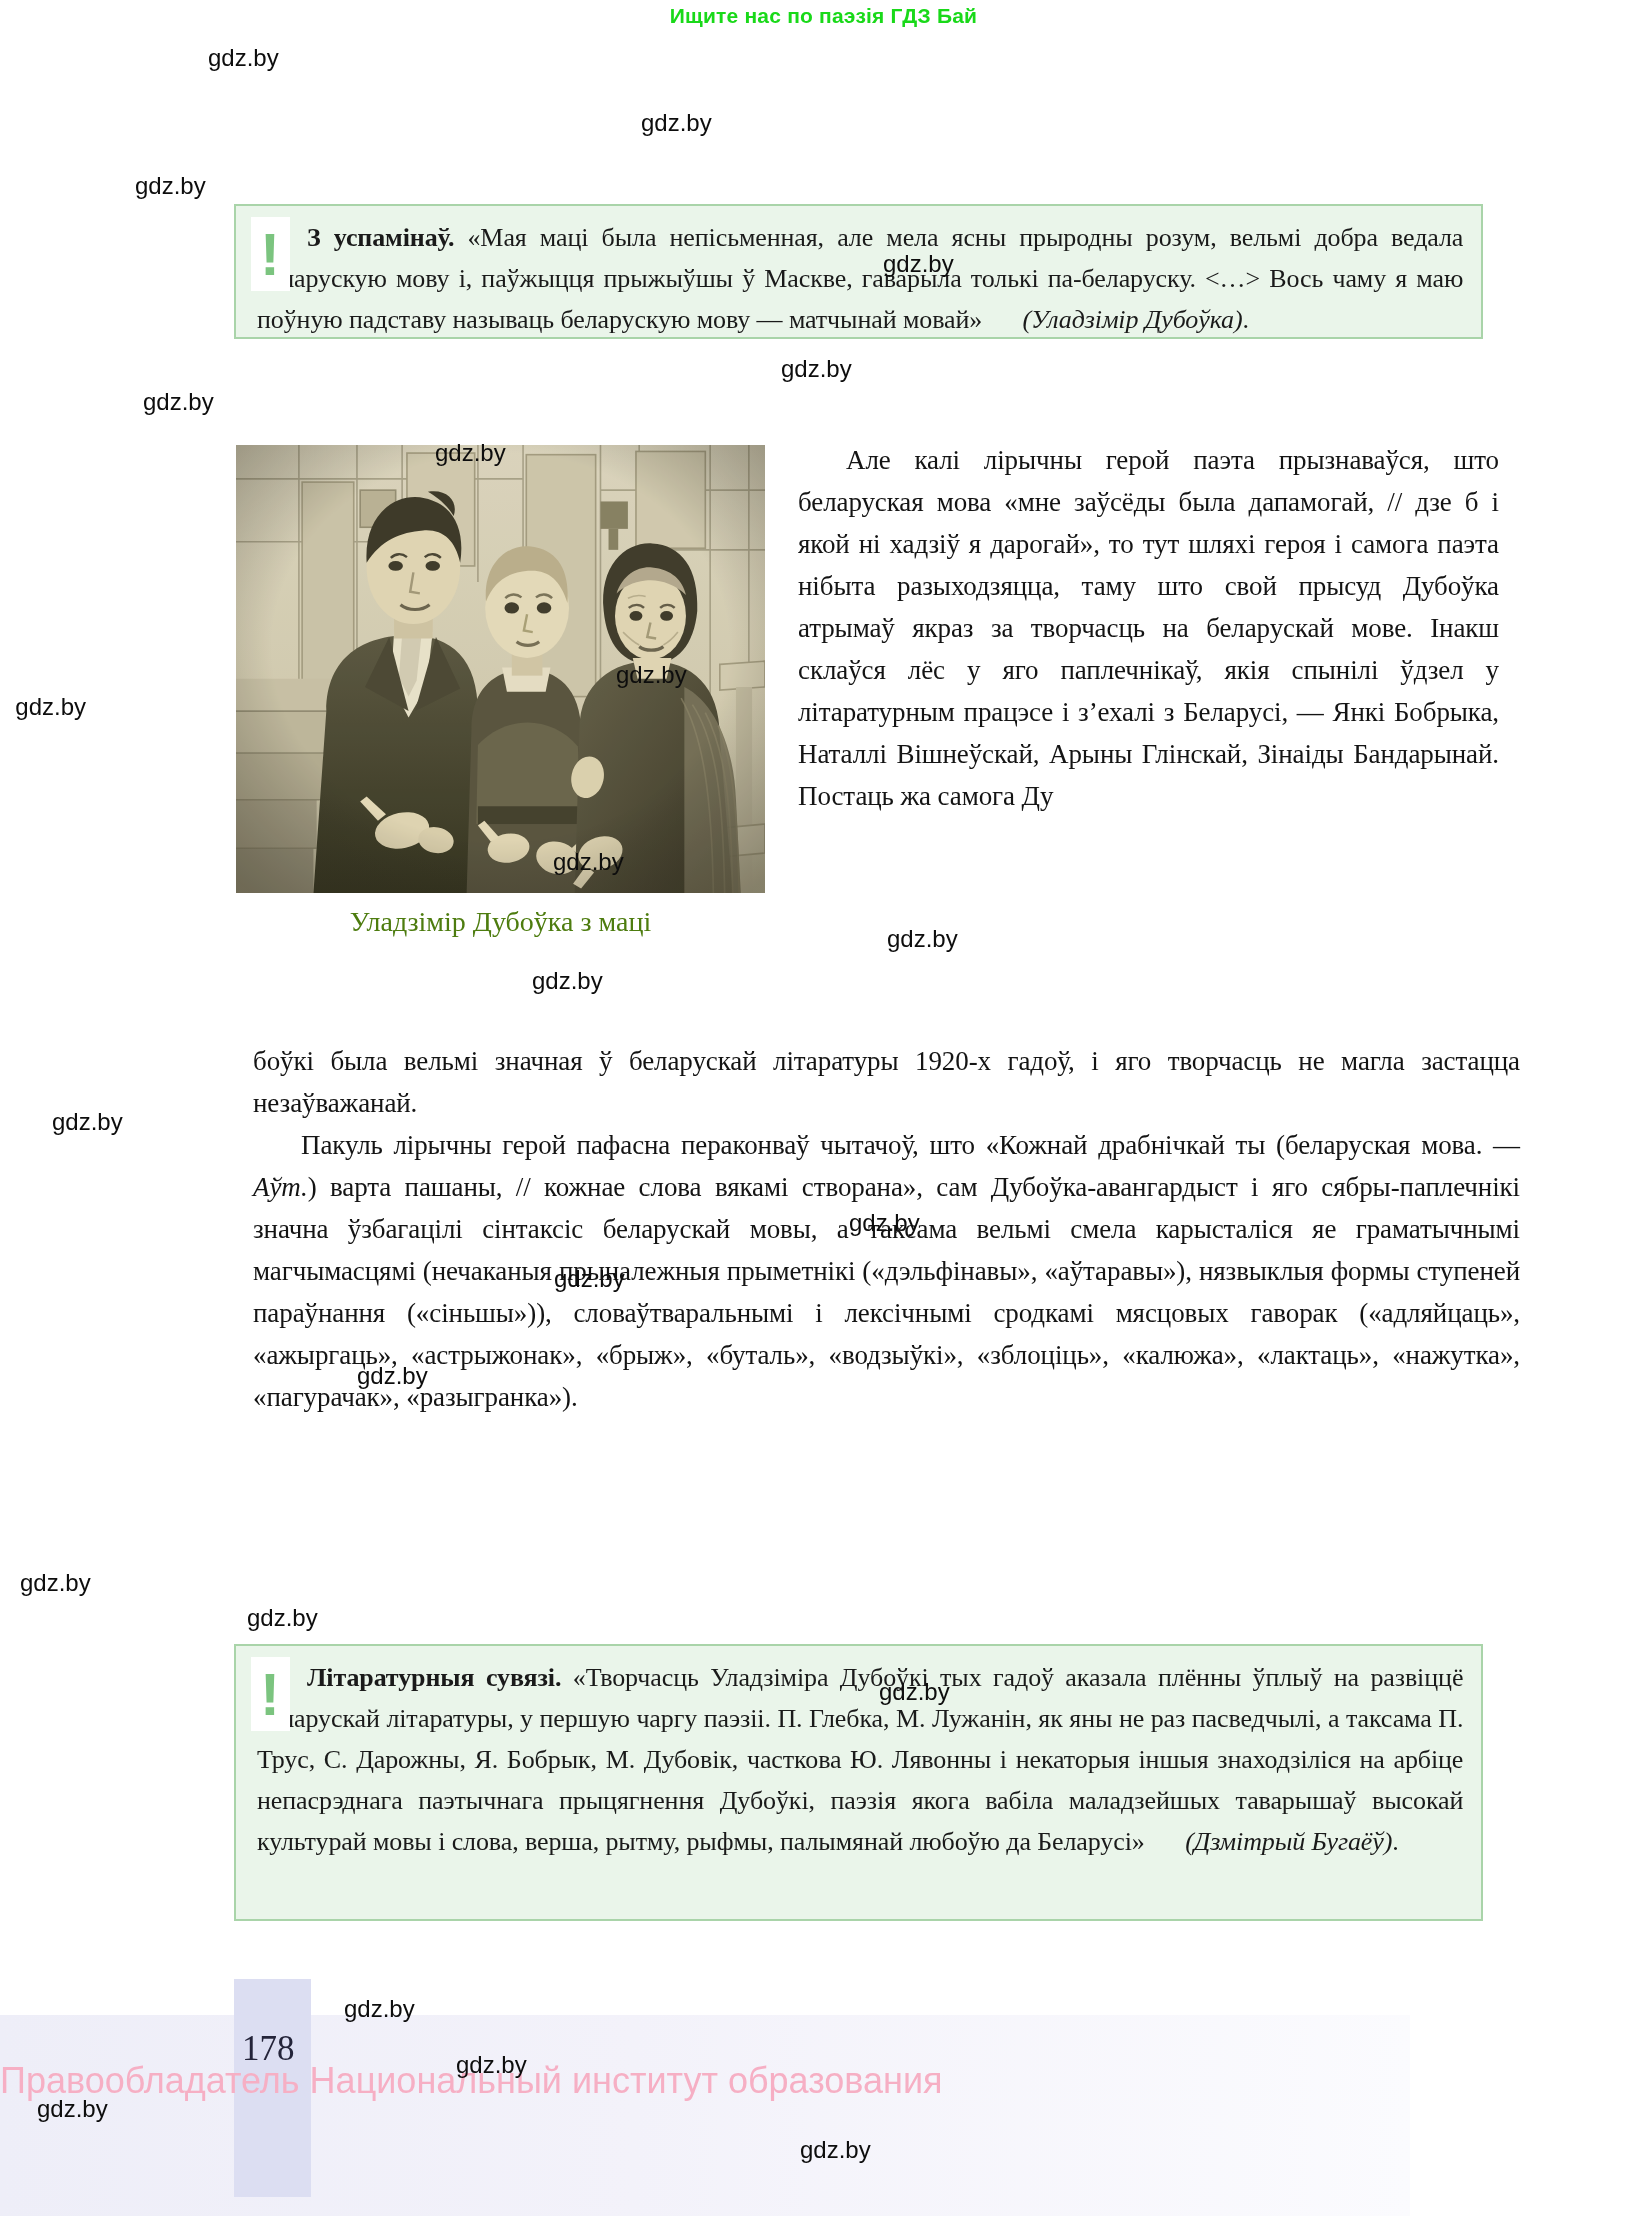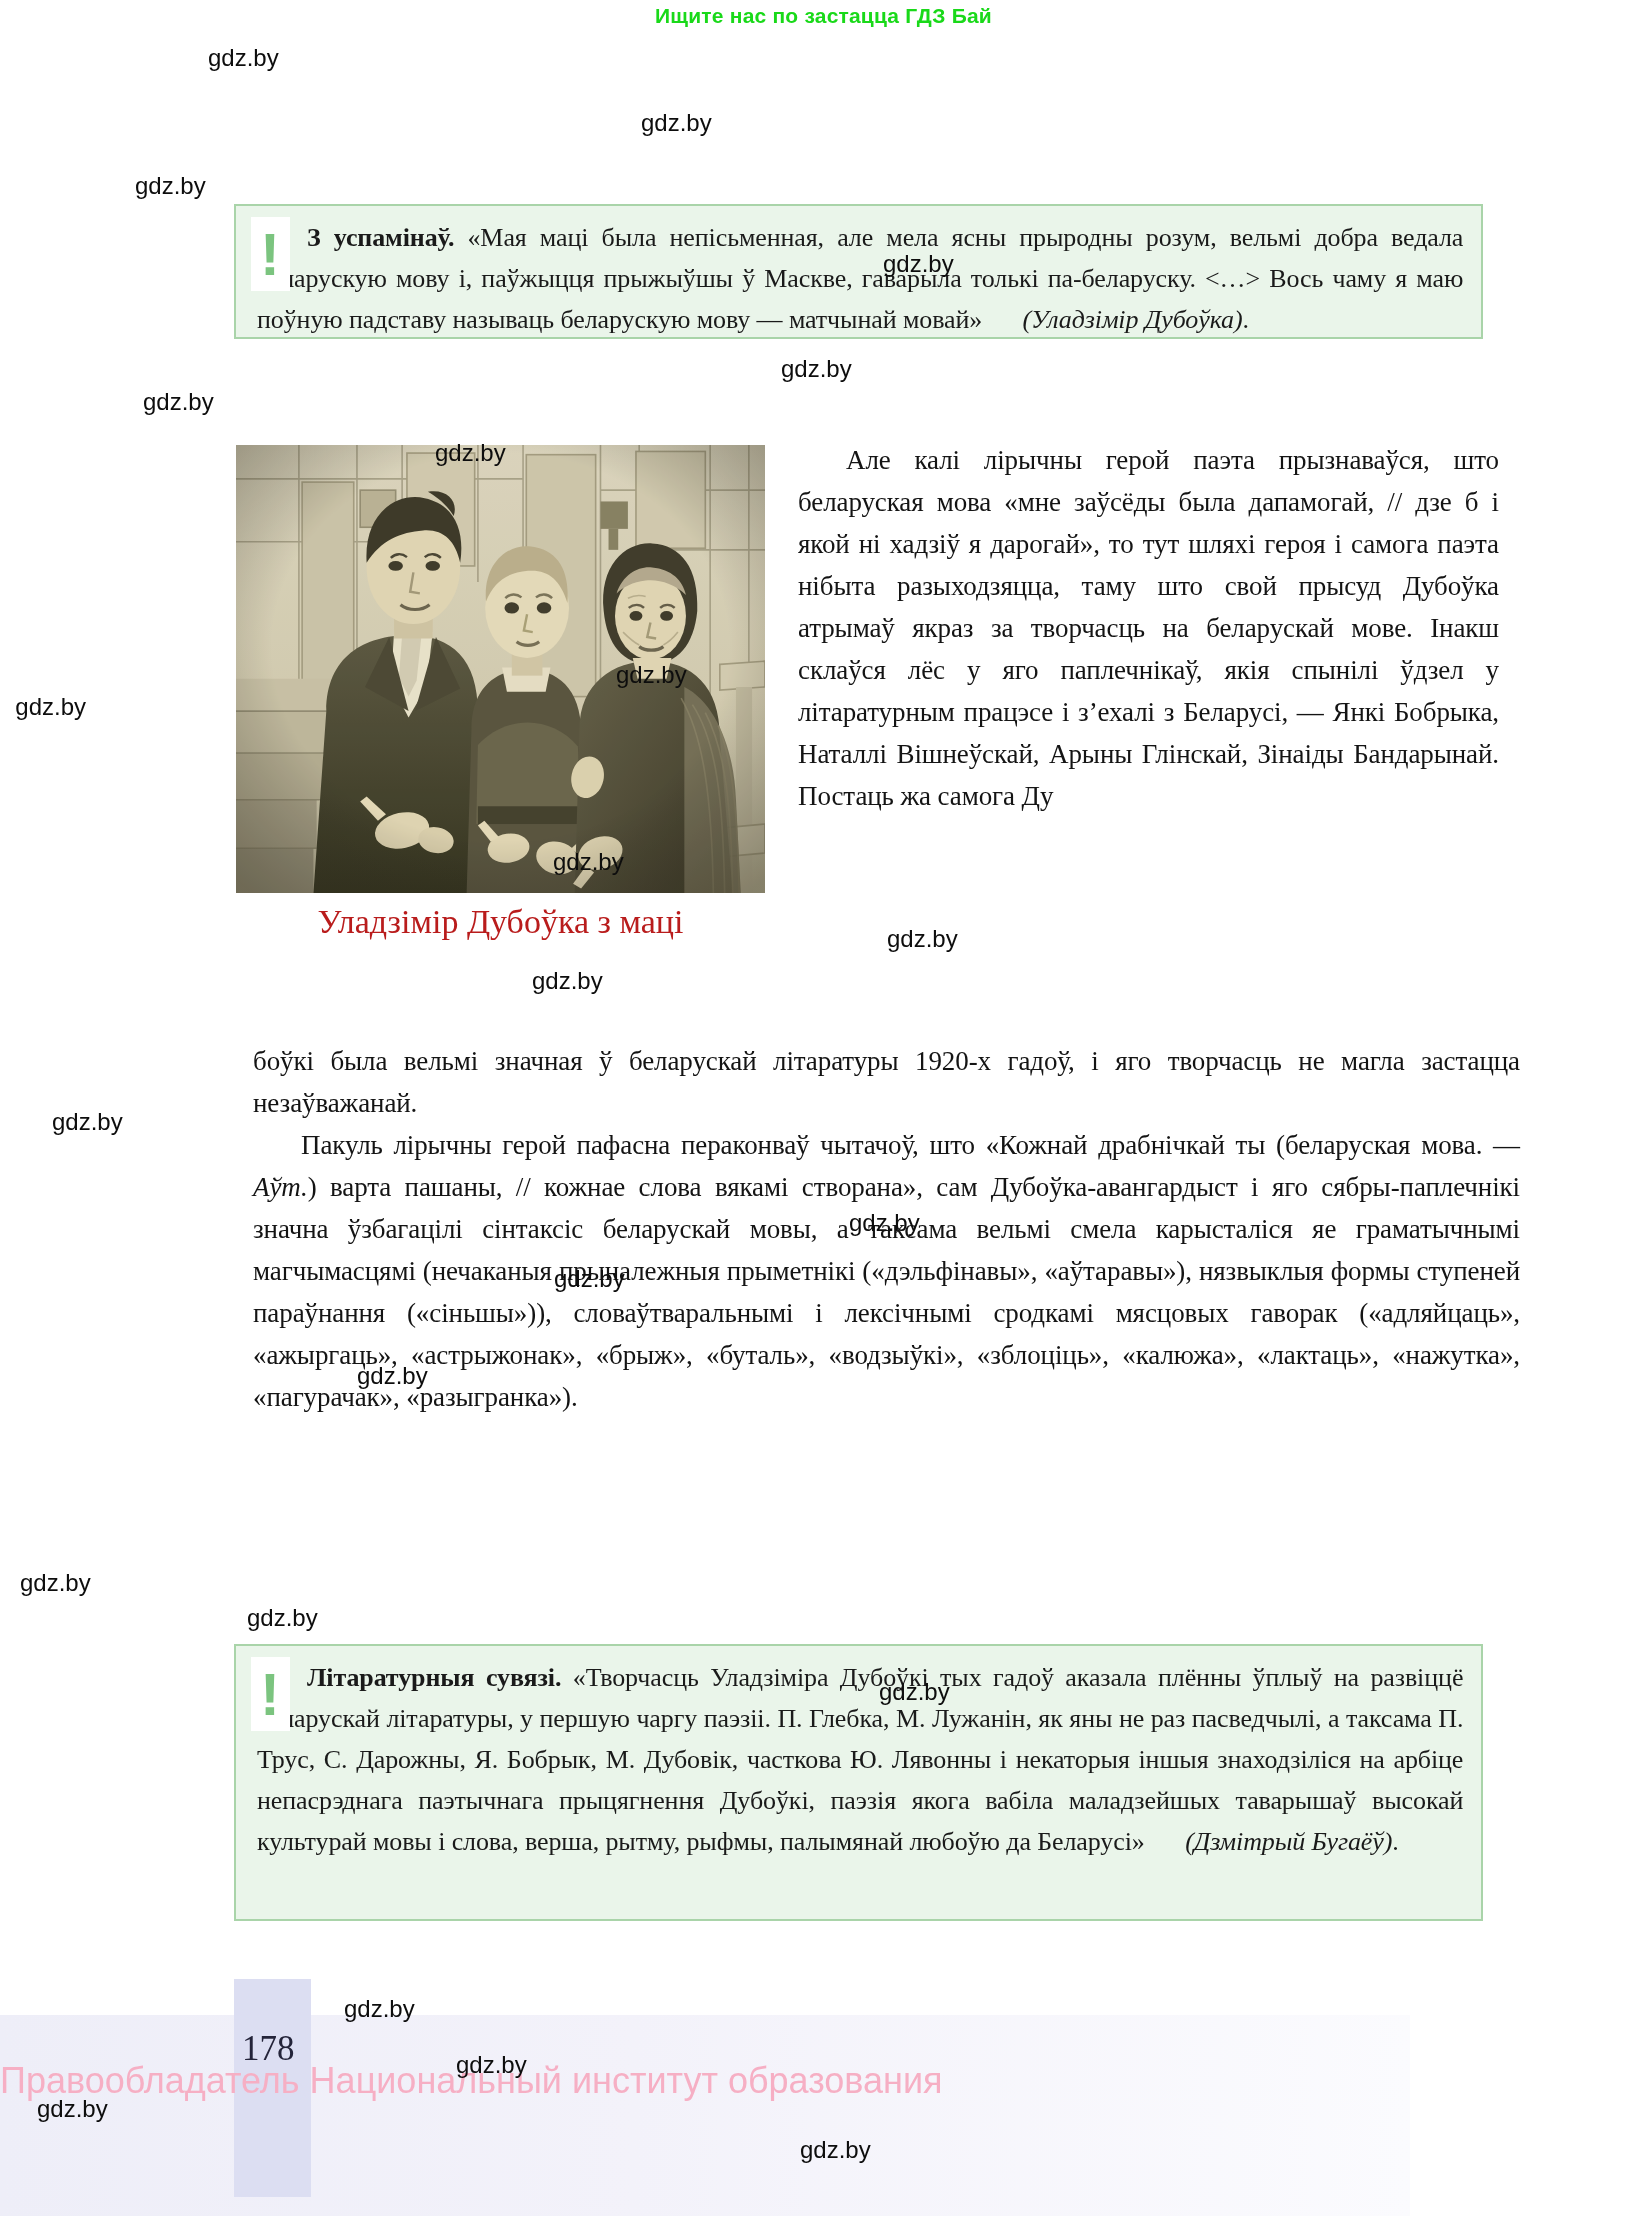--- a/index.html
+++ b/index.html
@@ -83,23 +83,23 @@
   #photo {
     width:529px; height:448px;
     position:relative;
     overflow:hidden;
     background:#cfc9b4;
   }
   #photo .layer { position:absolute; inset:0; }
   #photo-caption {
     margin-top:11.3px;
     text-align:center;
-    font-size:34px;
+    font-size:28px;
     line-height:35px;
-    color:#b91c1c;
+    color:#4d7c0f;
   }
 
   .colpara {
     position:absolute;
     font-size:27px;
     line-height:42px;
     color:#141414;
     text-align:justify;
     text-justify:inter-word;
     letter-spacing:-0.1px;
@@ -158,21 +158,21 @@
     font-family:"Liberation Sans", sans-serif;
     font-size:22.6px;
     color:#1438d0;
     z-index:40;
   }
 </style>
 </head>
 <body>
 
 <div id="top-banner">
-  <span>Ищите нас по застацца ГДЗ Бай</span>
+  <span>Ищите нас по паэзія ГДЗ Бай</span>
 </div>
 
 <div id="page">
 
   <div class="greenbox" id="gb-top" style="left:234px; top:204px; width:1249px; height:135px;">
     <div class="bang">
       <span class="bang-glyph">!</span>
     </div>
     <div class="gb-text">
       <span class="indent"></span><b>З успамінаў.</b><span> «Мая маці была непісьменная, але мела ясны прыродны розум, вельмі добра ведала беларускую мову і, паўжыцця прыжыўшы ў Маскве, гаварыла толькі па-беларуску. &lt;…&gt; Вось чаму я маю поўную падставу назы­ваць беларускую мову — матчынай мовай» </span><i>(Уладзімір Дубоўка)</i><span>.</span>

